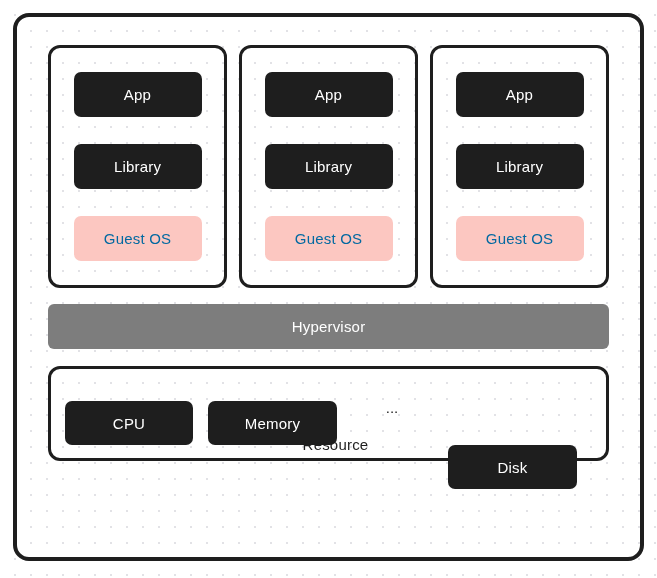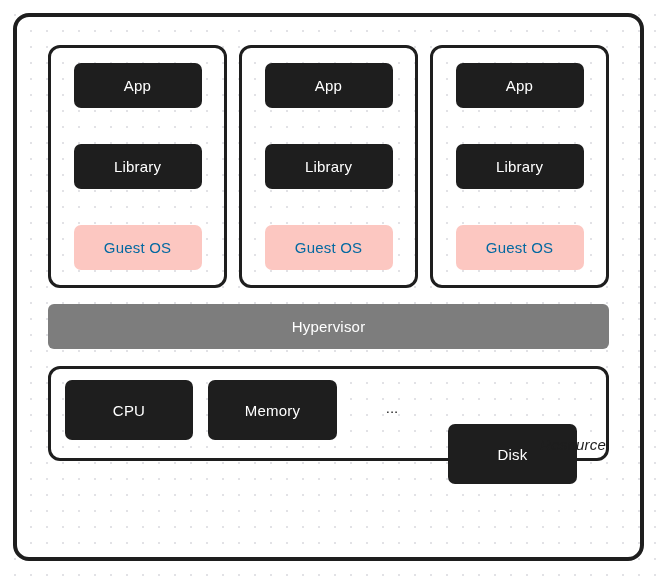--- a/index.html
+++ b/index.html
@@ -36,21 +36,21 @@
   }
   .vm {
     flex: 1;
     box-sizing: border-box;
     border: 3px solid #1e1e1e;
     border-radius: 12px;
     display: flex;
     flex-direction: column;
     align-items: center;
     justify-content: center;
-    gap: 36px;
+    gap: 27px;
   }
   .chip {
     width: 128px;
     height: 45px;
     border-radius: 7px;
     display: flex;
     align-items: center;
     justify-content: center;
     font-size: 15px;
     letter-spacing: 0.2px;
@@ -84,22 +84,22 @@
   .resource {
     position: relative;
     margin-top: 17px;
     height: 95px;
     box-sizing: border-box;
     border: 3px solid #1e1e1e;
     border-radius: 12px;
   }
   .resource .chip {
     position: absolute;
-    top: 11px;
-    height: 60px;
+    top: 32px;
+    height: 44px;
   }
   .resource .chip.cpu    { left: 14px;  width: 128px; }
   .resource .chip.memory { left: 157px; width: 129px; }
   .resource .chip.disk   { left: 397px; width: 129px; margin-top: 44px; }
   .ellipsis {
     position: absolute;
     top: 16px;
     left: 321px;
     width: 40px;
     height: 44px;
@@ -107,25 +107,24 @@
     align-items: center;
     justify-content: center;
     font-size: 15px;
     color: #1e1e1e;
   }
   .resource-label {
     position: absolute;
     left: 14px;
     right: 0;
     bottom: 5px;
-    text-align: right;
+    text-align: center;
     font-size: 15px;
     color: #1e1e1e;
     letter-spacing: 0.2px;
-    font-style: italic;
   }
 </style>
 </head>
 <body>
 
 <div class="canvas">
   <div class="outer">
 
     <div class="vm-row">
       <div class="vm">

